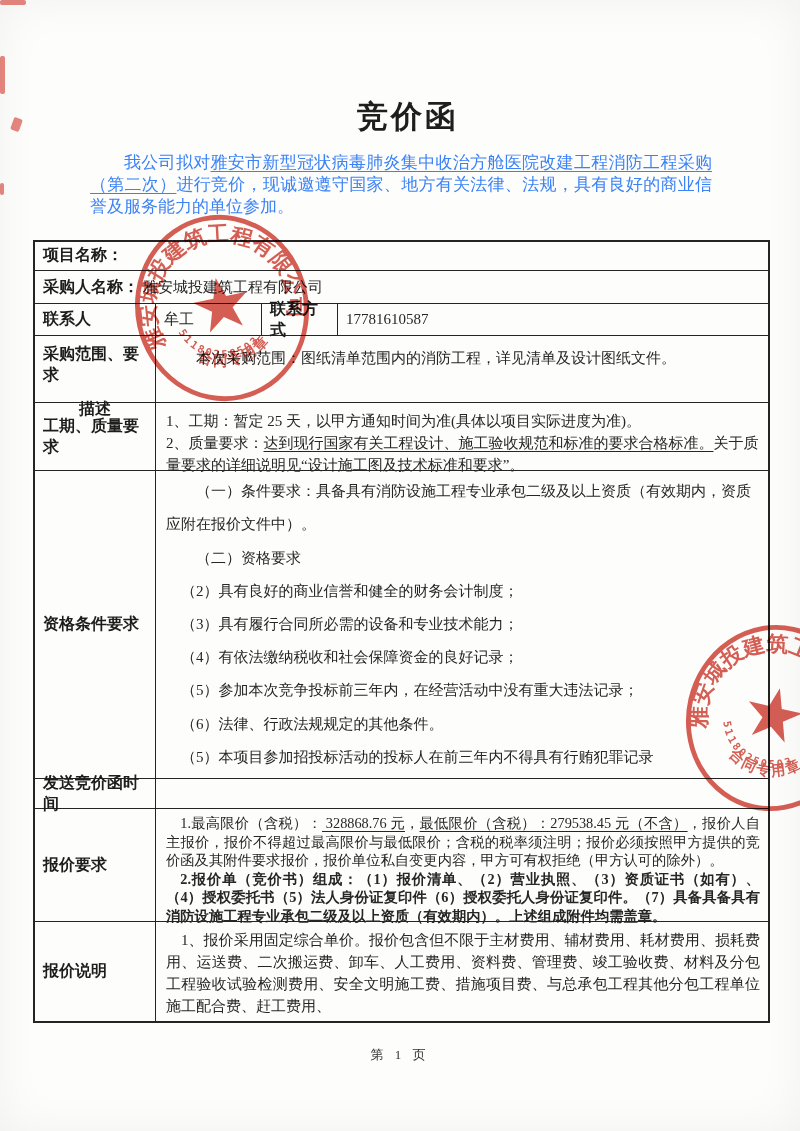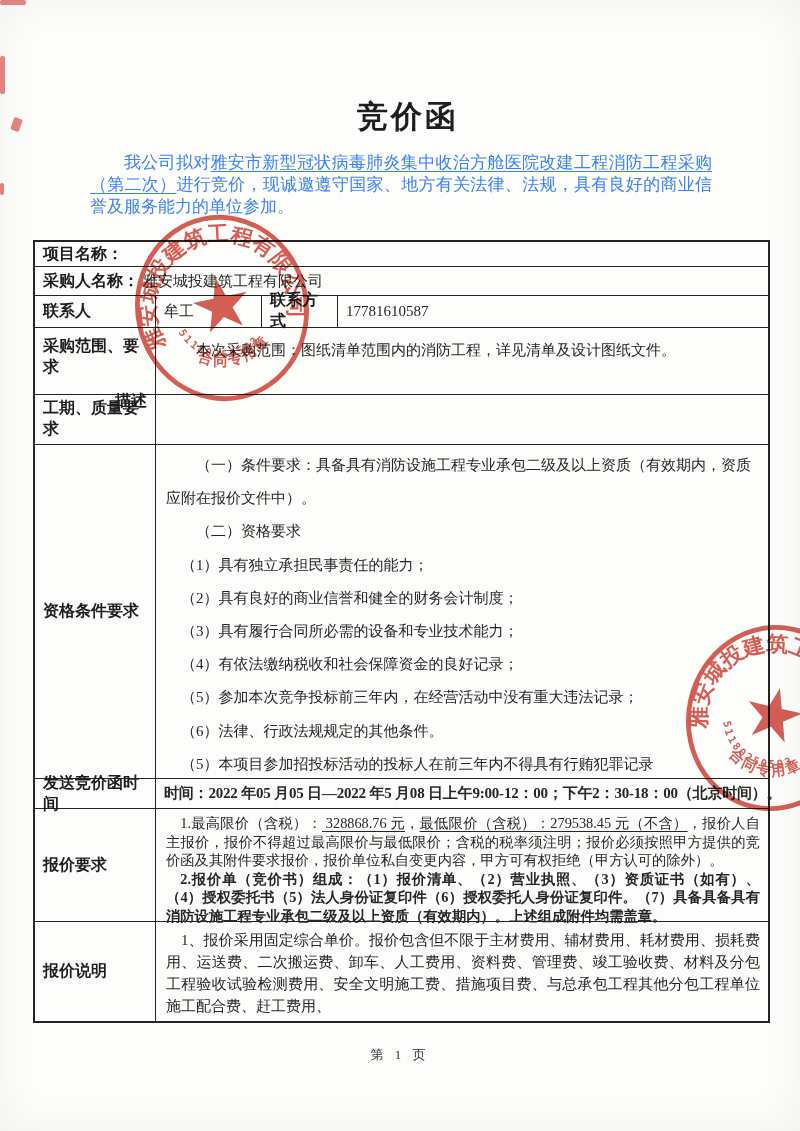--- a/index.html
+++ b/index.html
@@ -49,21 +49,21 @@
   .cell{box-sizing:border-box;padding:0 8px;display:flex;align-items:center;}
   .full{width:100%;}
   .lab{
     width:121px;flex:none;border-right:1.5px solid #242424;
     font-weight:bold;font-size:16px;color:#1d1d1d;
   }
   .blab{font-weight:bold;font-size:16px;margin-right:4px;white-space:nowrap;color:#1d1d1d;}
   .c2{width:106px;flex:none;border-right:1.5px solid #242424;}
   .c3{width:76px;flex:none;border-right:1.5px solid #242424;}
   .c4{flex:1;}
-  .lab4{flex-direction:column;align-items:flex-end;justify-content:flex-start;padding-top:8px;gap:13px;}
+  .lab4{flex-direction:column;align-items:center;justify-content:flex-start;padding-top:8px;gap:13px;}
   .content{flex:1;display:block;padding:4px 8px 4px 10px;}
   .content p{margin:0;}
   .r4 .content{padding-top:11px;}
   .r4 .content p{text-indent:2em;line-height:22px;}
   .r5 .content{padding-top:7px;line-height:22px;}
   .r6 .content{padding-top:4px;line-height:33.2px;}
   .ind1{text-indent:1em;}
   .ind2{text-indent:2em;}
   .r7 .cval{font-weight:bold;padding:0 4px 0 8px;white-space:nowrap;font-size:15px;letter-spacing:-0.2px;}
   .r8 .content{padding-top:5px;font-size:14.3px;line-height:18.6px;}
@@ -128,40 +128,42 @@
         <span>采购范围、要求</span>
         <span>描述</span>
       </div>
       <div class="content">
         <p>本次采购范围：图纸清单范围内的消防工程，详见清单及设计图纸文件。</p>
       </div>
     </div>
 
     <div class="tr r5">
       <div class="cell lab">工期、质量要求</div>
+      <div class="content">
+        <p><span>1、工期：暂定 25 天，以甲方通知时间为准(具体以项目实际进度为准)。</span><br>
+        <span>2、质量要求：</span><span class="u">达到现行国家有关工程设计、施工验收规范和标准的要求合格标准。</span><span>关于质量要求的详细说明见“设计施工图及技术标准和要求”。</span></p>
+      </div>
     </div>
 
     <div class="tr r6">
       <div class="cell lab">资格条件要求</div>
       <div class="content">
         <p class="ind2">（一）条件要求：具备具有消防设施工程专业承包二级及以上资质（有效期内，资质应附在报价文件中）。</p>
         <p class="ind2">（二）资格要求</p>
-        <p class="ind1">（1）具有独立承担民事责任的能力；</p>
         <p class="ind1">（2）具有良好的商业信誉和健全的财务会计制度；</p>
         <p class="ind1">（3）具有履行合同所必需的设备和专业技术能力；</p>
         <p class="ind1">（4）有依法缴纳税收和社会保障资金的良好记录；</p>
         <p class="ind1">（5）参加本次竞争投标前三年内，在经营活动中没有重大违法记录；</p>
         <p class="ind1">（6）法律、行政法规规定的其他条件。</p>
         <p class="ind1">（5）本项目参加招投标活动的投标人在前三年内不得具有行贿犯罪记录</p>
       </div>
     </div>
 
     <div class="tr r7">
       <div class="cell lab">发送竞价函时间</div>
-      <div class="cell cval">时间：2022 年05 月05 日—2022 年5 月08 日上午9:00-12：00；下午2：30-18：00（北京时间）。</div>
     </div>
 
     <div class="tr r8">
       <div class="cell lab">报价要求</div>
       <div class="content">
         <p><span>1.最高限价（含税）：</span><span class="u">  328868.76 元</span><span>，</span><span class="u">最低限价（含税）：279538.45 元（不含）</span><span>，报价人自主报价，报价不得超过最高限价与最低限价；含税的税率须注明；报价必须按照甲方提供的竞价函及其附件要求报价，报价单位私自变更内容，甲方可有权拒绝（甲方认可的除外）。</span></p>
         <p class="bold">2.报价单（竞价书）组成：（1）报价清单、（2）营业执照、（3）资质证书（如有）、（4）授权委托书（5）法人身份证复印件（6）授权委托人身份证复印件。（7）具备具备具有消防设施工程专业承包二级及以上资质（有效期内）。上述组成附件均需盖章。</p>
       </div>
     </div>
 

